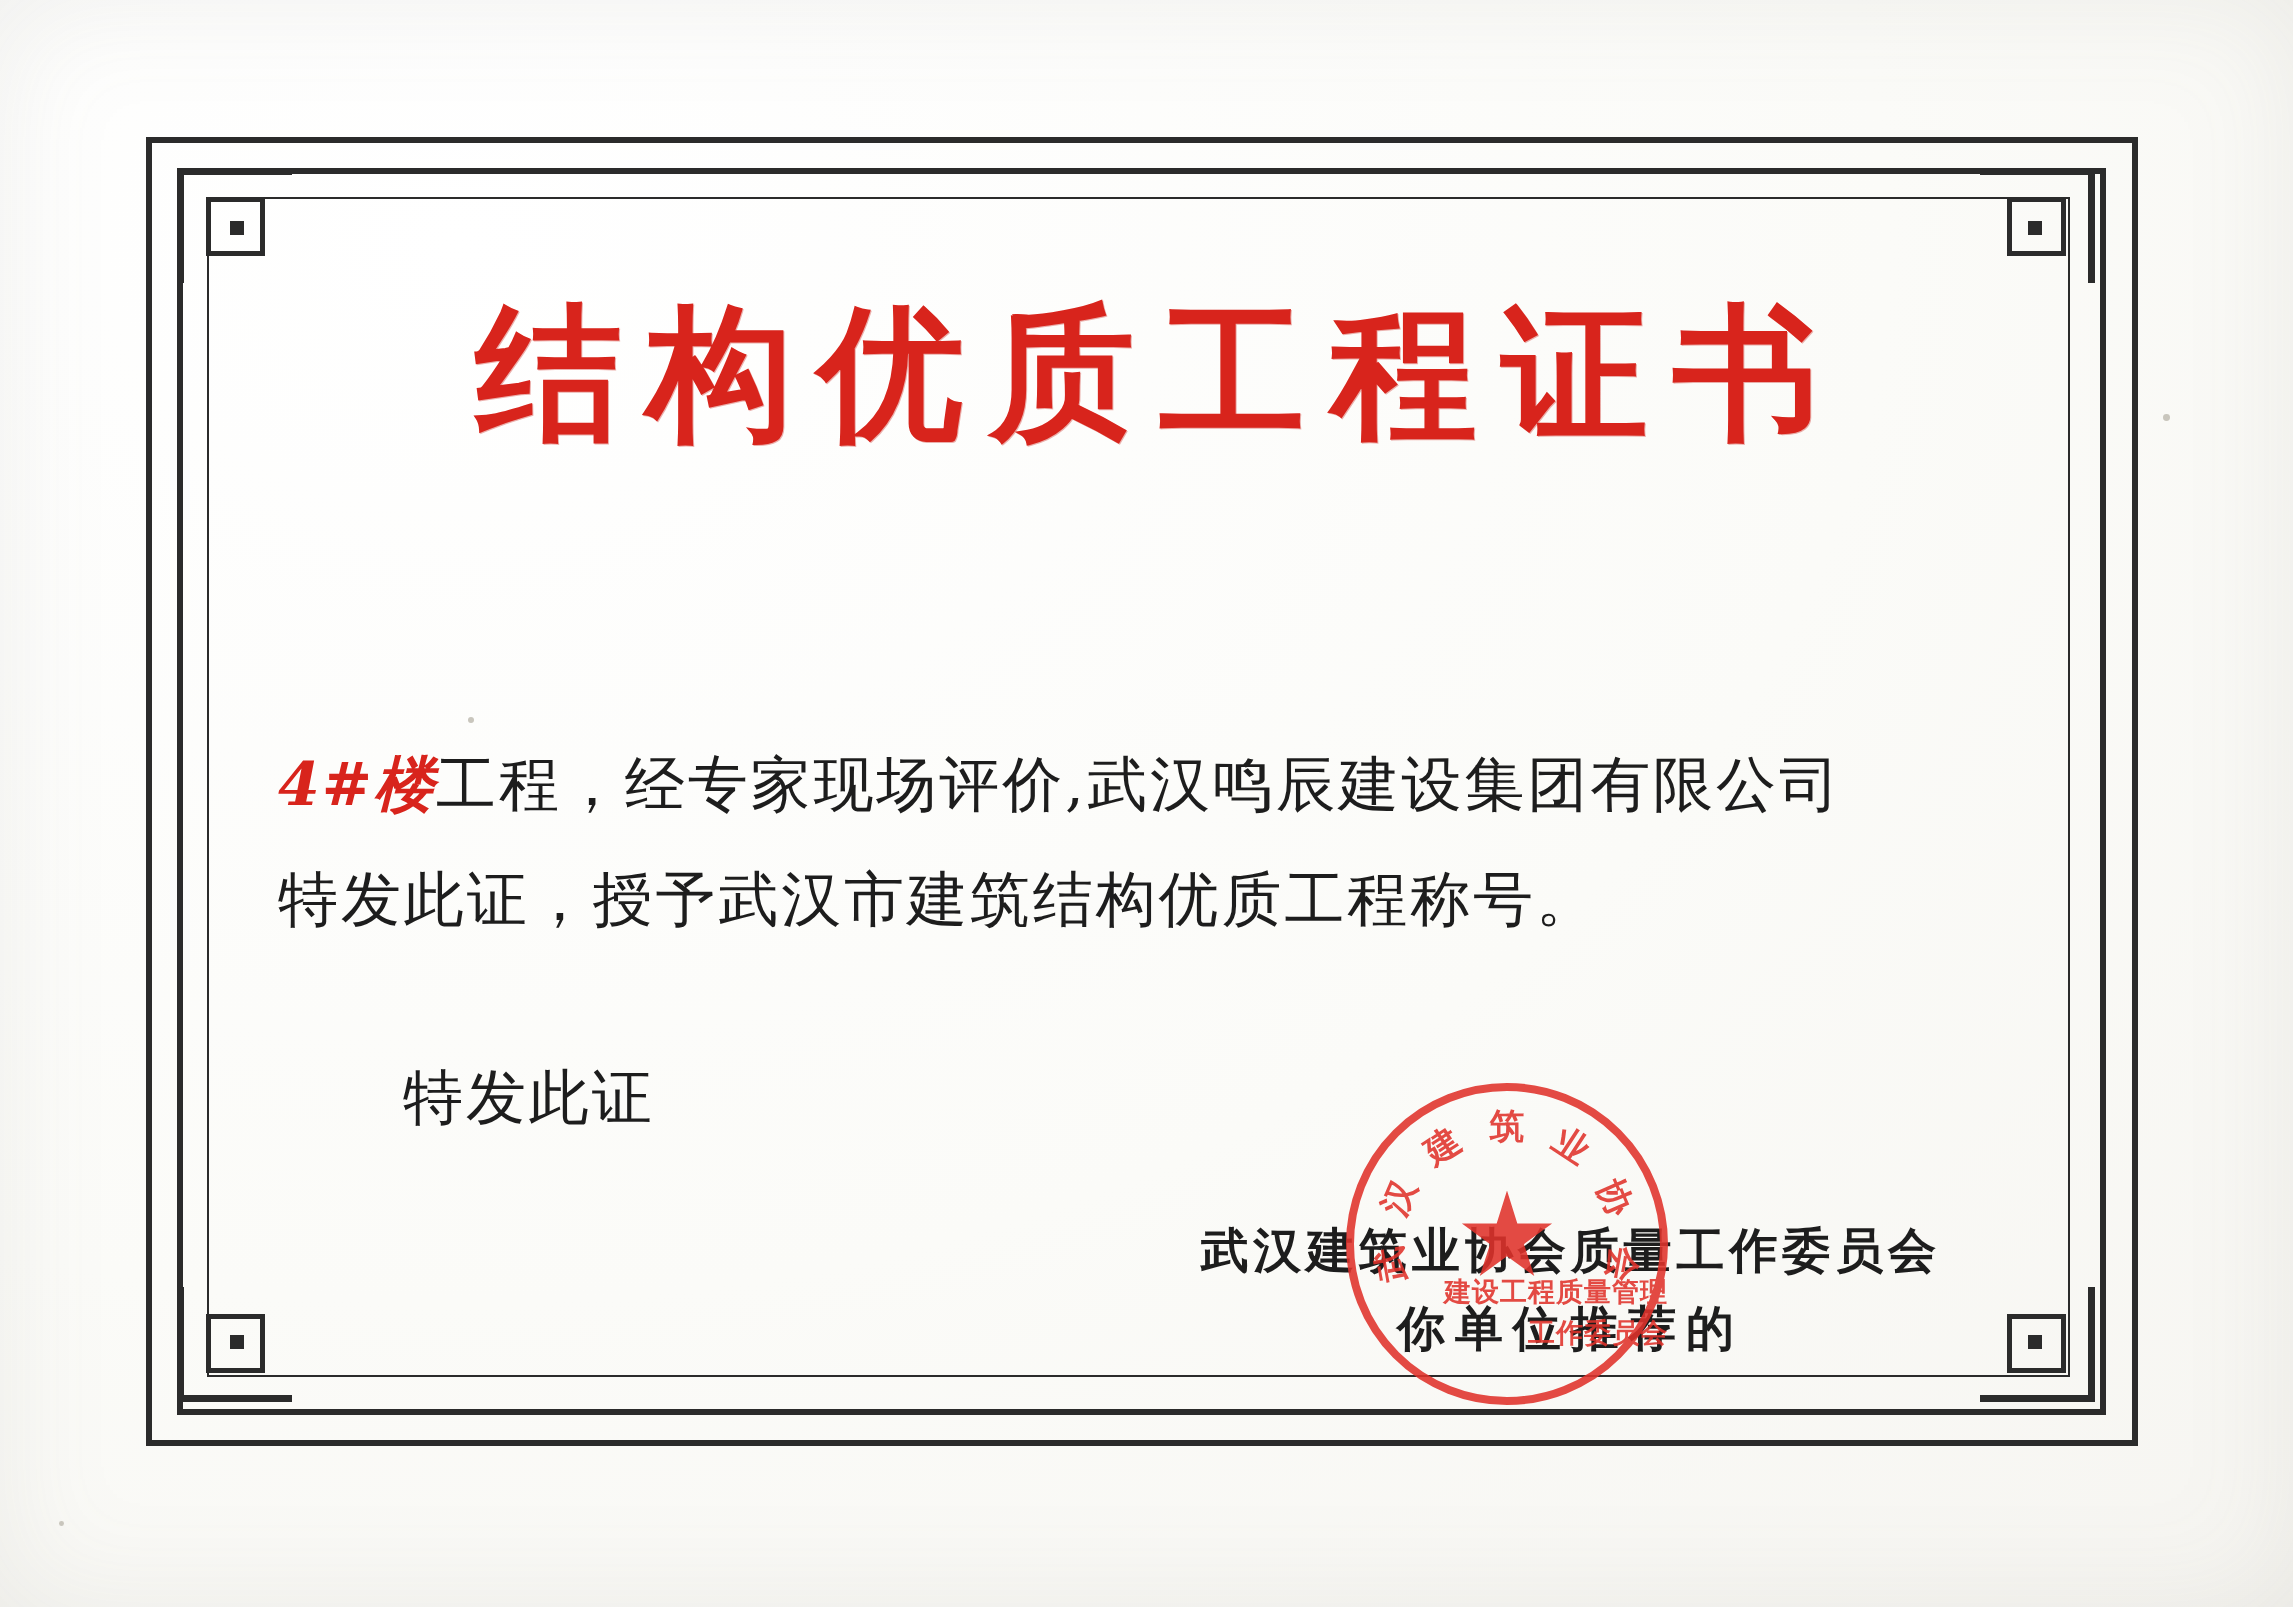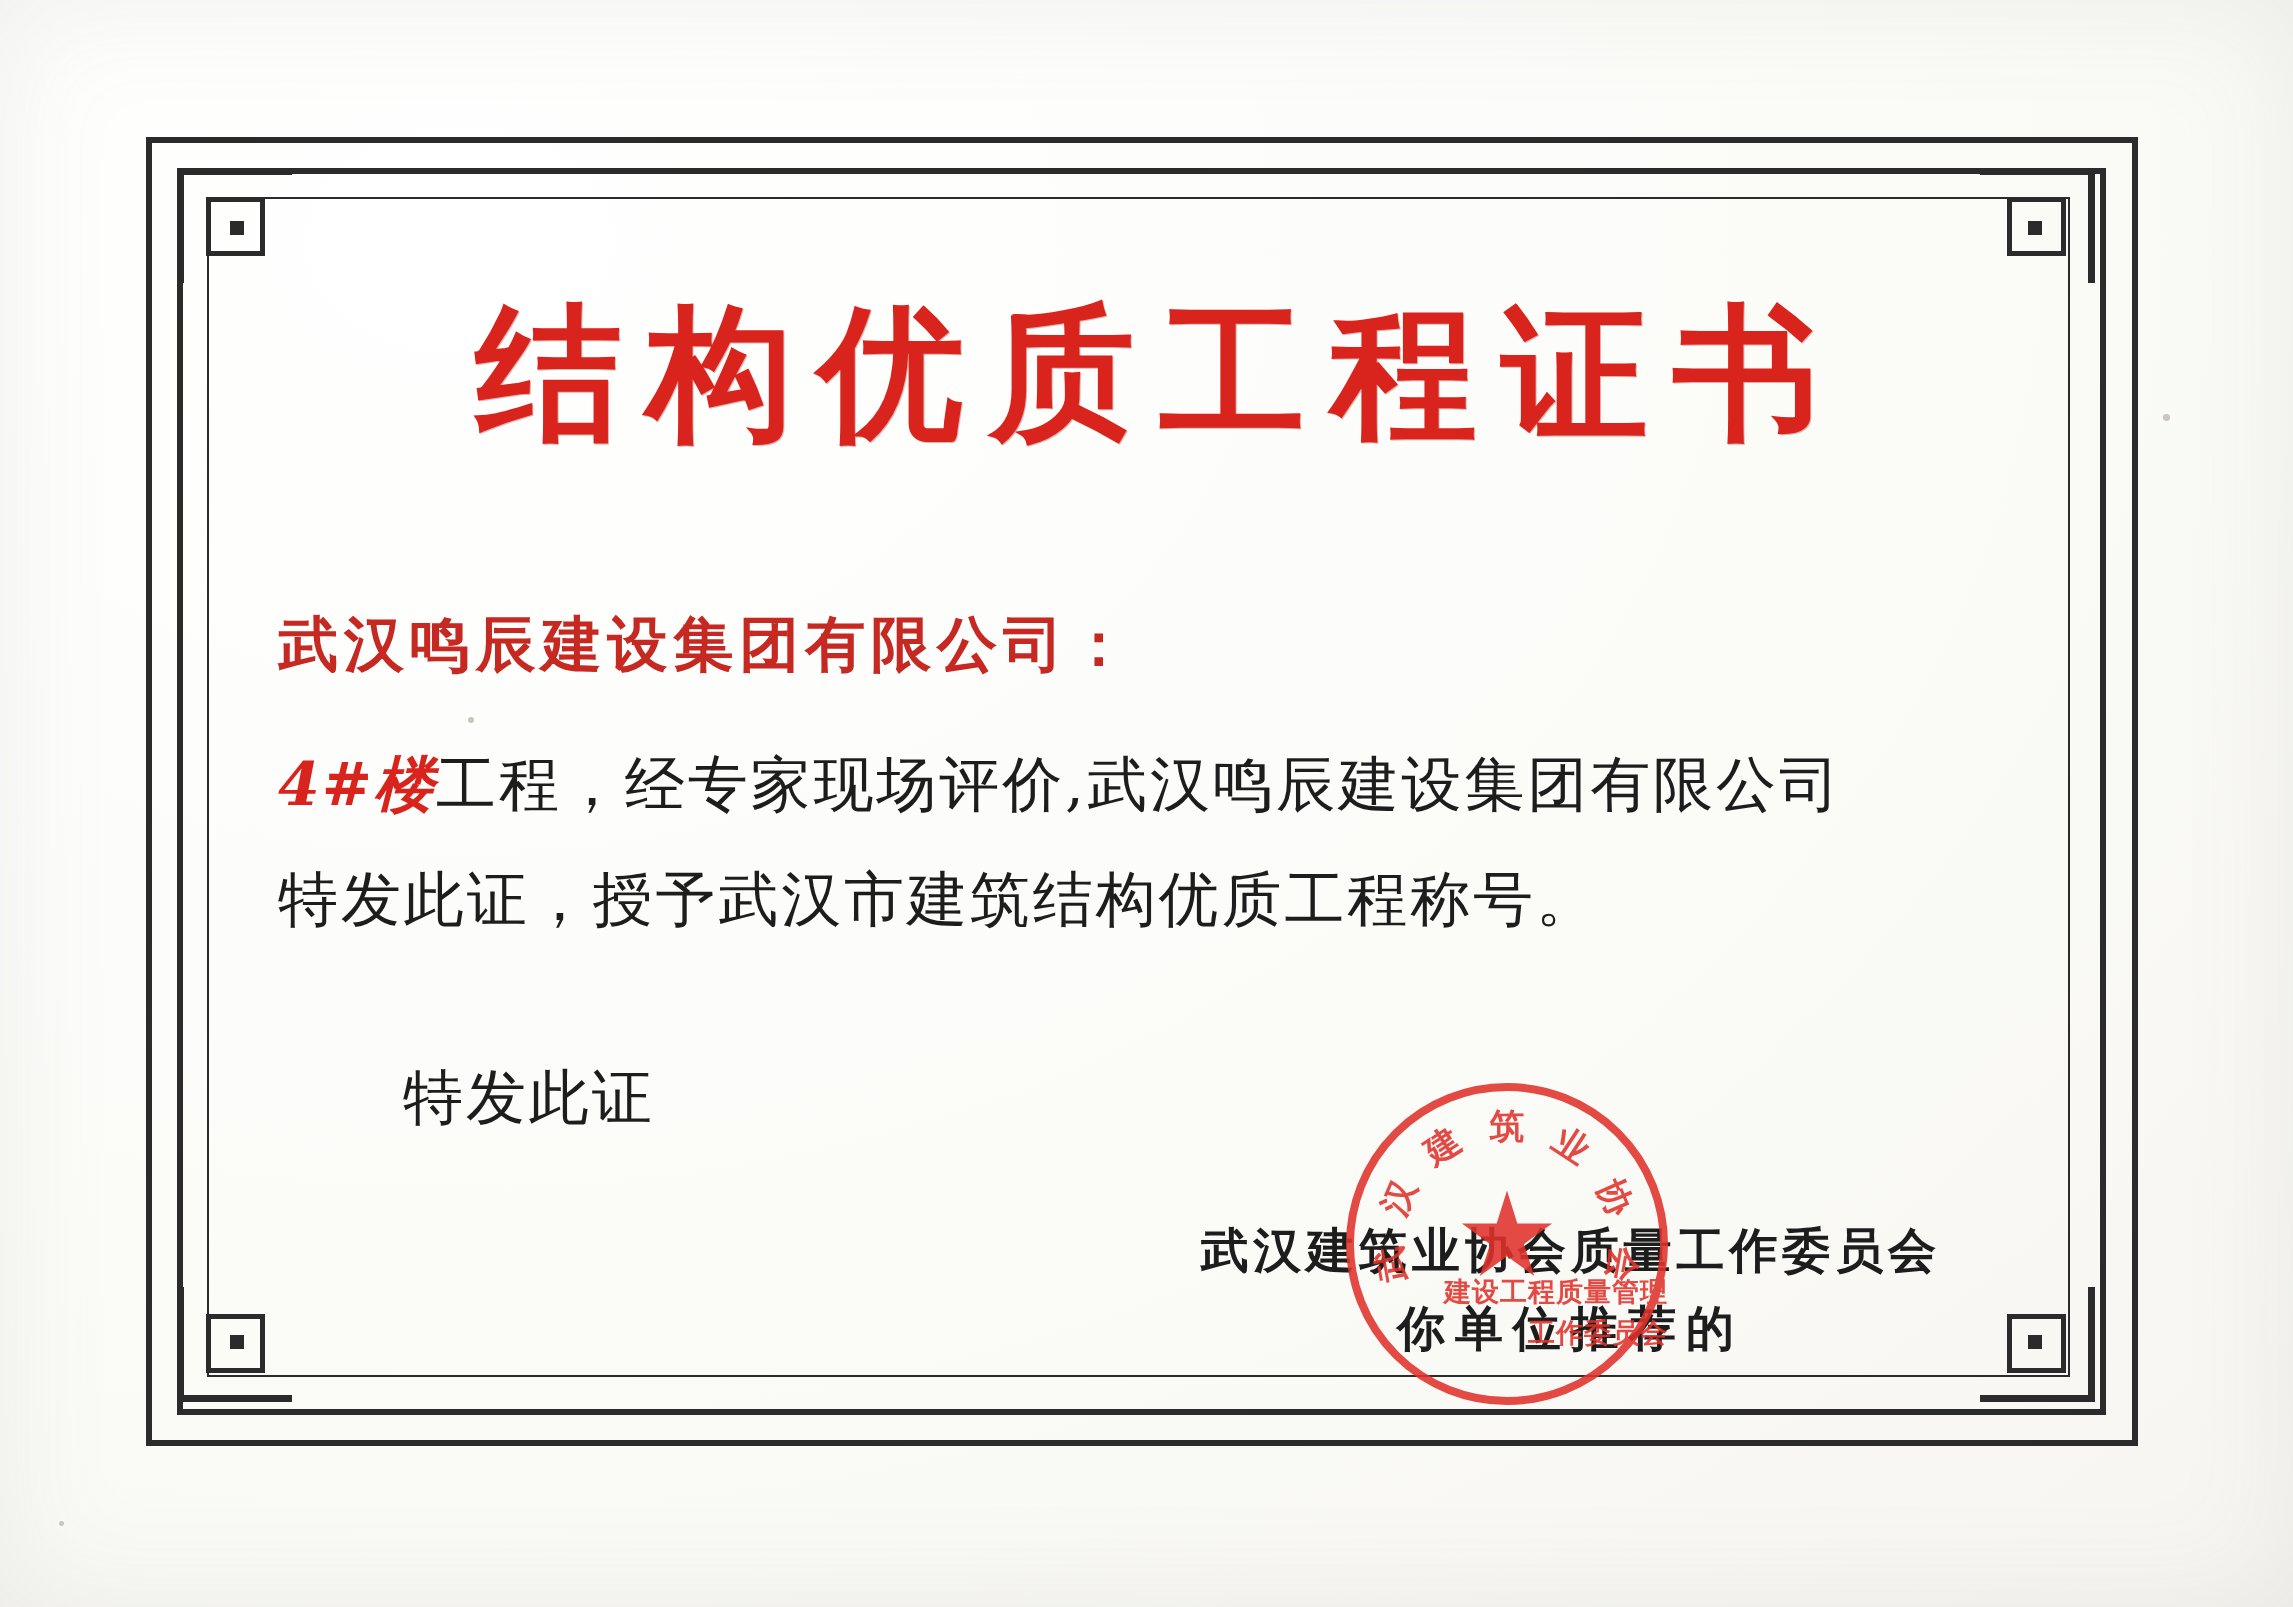--- a/index.html
+++ b/index.html
@@ -261,21 +261,20 @@
       <div class="k4"></div>
       <div class="k5"></div>
       <div class="k6"></div>
     <div class="k7"></div>
       <div class="k8"></div>
       <div class="k9"></div>
   </div>
 
   <div id="title">结构优质工程证书</div>
 
-  <div id="addressee">武汉鸣辰建设集团有限公司：</div>
 
   <div id="body-text">
     <div>
       <span class="red">4#楼</span><span>工程，经专家现场评价,武汉鸣辰建设集团有限公司</span>
     </div>
     <div>
       <span>特发此证，授予武汉市建筑结构优质工程称号。</span>
     </div>
   </div>
 

